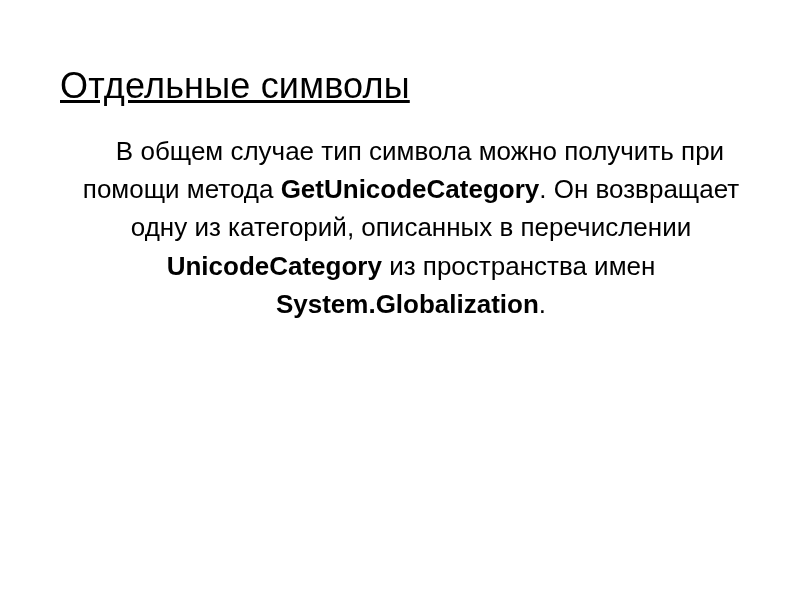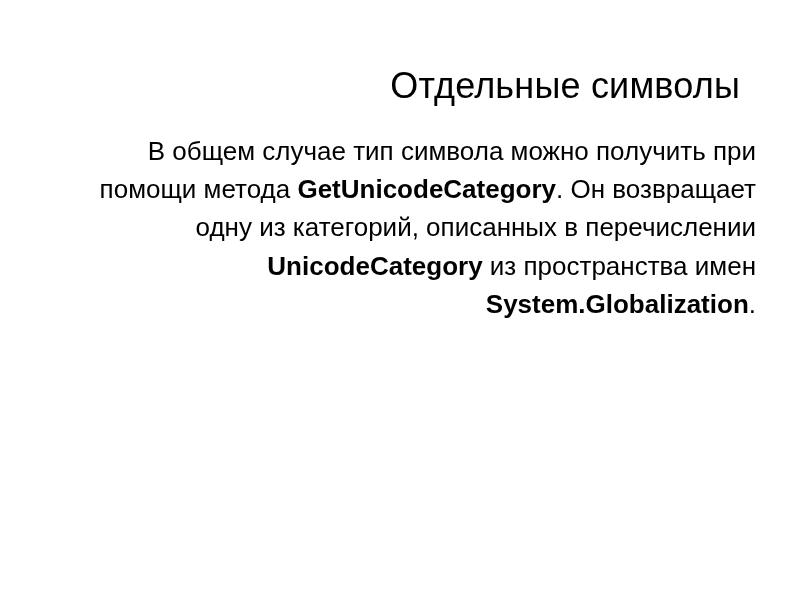--- a/index.html
+++ b/index.html
@@ -19,36 +19,37 @@
     position: relative;
     width: 800px;
     height: 600px;
     box-sizing: border-box;
   }
   .slide-title {
     position: absolute;
     top: 42px;
     left: 60px;
     width: 680px;
-    text-align: right;
+    text-align: left;
     font-size: 36px;
     font-weight: 400;
     line-height: 1.1;
     letter-spacing: 0.2px;
     color: #000000;
+    text-decoration: underline;
   }
   .slide-body {
     position: absolute;
     top: 132px;
     left: 66px;
     width: 690px;
     font-size: 26px;
     line-height: 1.47;
     color: #000000;
-    text-align: right;
+    text-align: center;
   }
   .slide-body p {
     margin: 0;
     text-indent: 18px;
   }
   .mono-term {
     font-weight: bold;
   }
 </style>
 </head>

